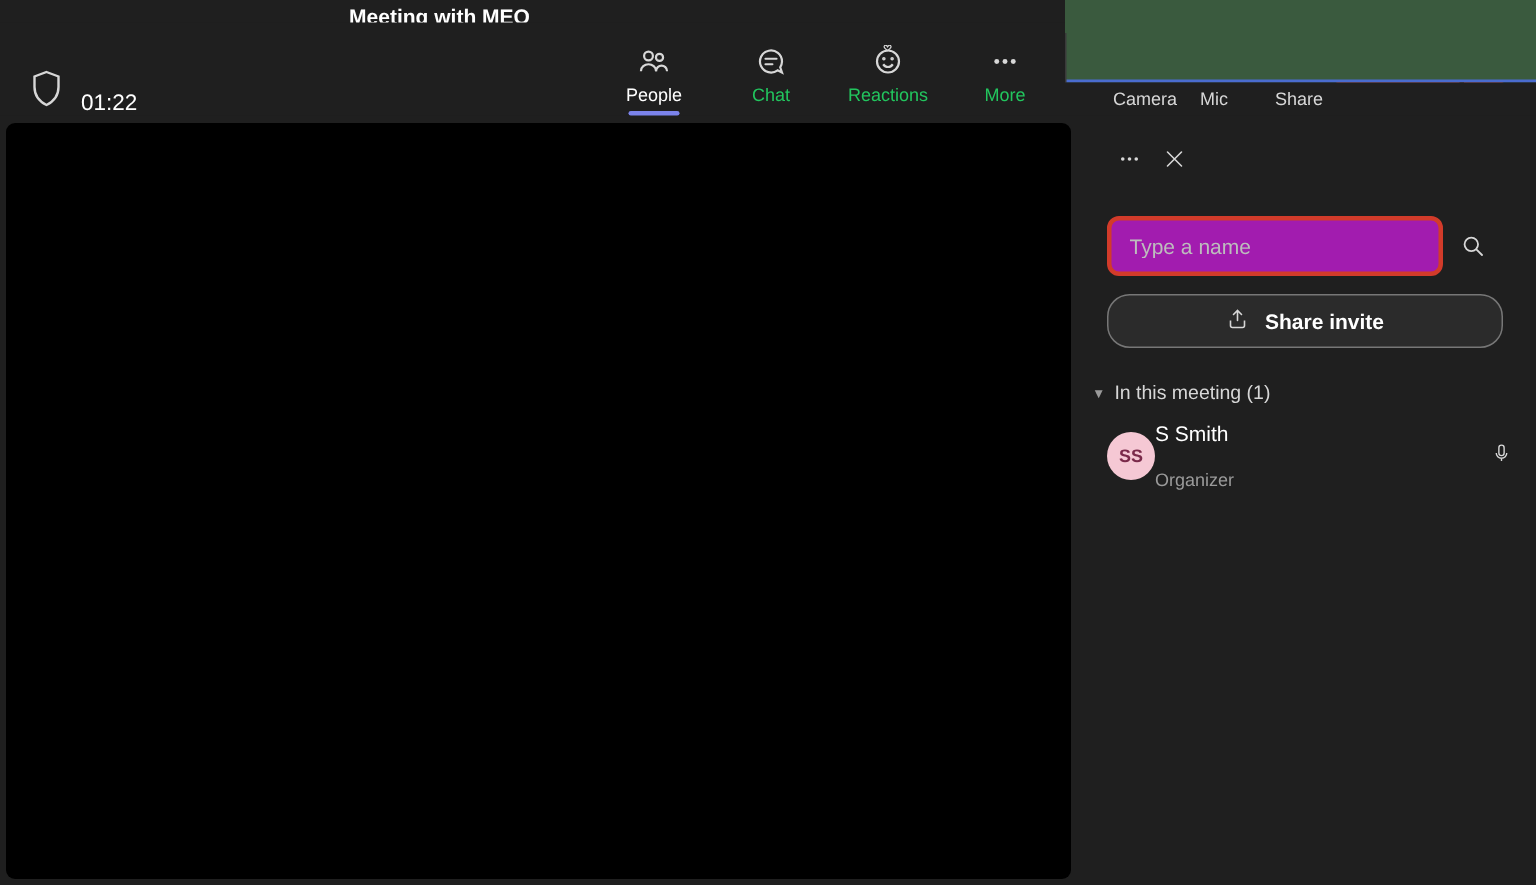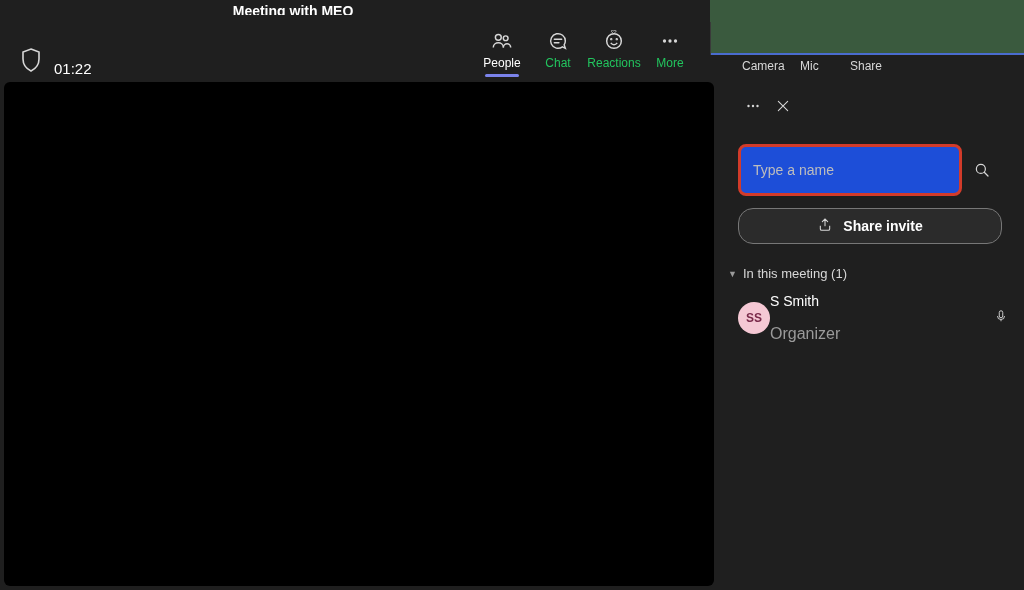--- a/index.html
+++ b/index.html
@@ -12,21 +12,21 @@
                  background:#3a5a3e; border-bottom:2px solid #4a6ccf; }
   .pink-bar    { position:absolute; right:20px; top:55px; width:115px; height:6px;
                  background:#d86079; border-top-left-radius:3px; border-top-right-radius:3px; }
   .pink-bar .sep { position:absolute; right:28px; top:0; width:3px; height:6px; background:#2b2b2b; }
 
   
   .toolbar     { position:absolute; left:0; top:15px; width:710px; height:62px;
                  display:flex; align-items:flex-end; background:#1f1f1f; }
   .shield      { margin-left:20px; }
   .timer       { margin-left:12px; font-size:15px; color:#fff; }
-  .tb-items    { margin-left:auto; margin-right:12px; display:flex; }
+  .tb-items    { margin-left:auto; margin-right:12px; display:flex; gap:22px; }
   .tb-item     { width:56px; display:flex; flex-direction:column; align-items:center;
                  font-size:12px; color:#22c55e; cursor:pointer; }
   .tb-item .ic { width:22px; height:22px; margin-bottom:4px; display:flex;
                  align-items:center; justify-content:center; }
   .tb-item.active { color:#fff; }
   .tb-item.active::after { content:""; margin-top:4px; width:34px; height:3px;
                            background:#7b83eb; border-radius:2px; }
   .vdiv        { position:absolute; left:710px; top:22px; width:1px; height:48px;
                  background:#3a3a3a; }
 
@@ -44,43 +44,43 @@
 
   
   .panel       { position:absolute; left:720px; top:82px; width:300px; height:504px;
                  background:#1f1f1f; }
   .panel-hdr   { height:48px; display:flex; align-items:center; padding:0 8px 0 18px; }
   .panel-title { font-size:17px; font-weight:700; color:#fff; flex:1; }
   .hdr-btn     { width:30px; height:30px; display:flex; align-items:center;
                  justify-content:center; color:#d7d7d7; cursor:pointer; font-size:17px; }
 
   .search-row  { margin:14px 18px 0 18px; display:flex; align-items:center; }
-  .search-box  { flex:1; height:52px; border:3px solid #d23b2a; border-radius:8px;
-                 background:#1d4ed8; display:flex; align-items:center; padding:0 12px; }
+  .search-box  { flex:1; height:40px; border:3px solid #d23b2a; border-radius:8px;
+                 background:#a21caf; display:flex; align-items:center; padding:0 12px; }
   .search-box input { flex:1; border:none; outline:none; background:transparent;
                       color:#c8c8c8; font-size:14px; }
   .search-box input::placeholder { color:#bdbdbd; }
   .search-ic   { width:40px; height:40px; display:flex; align-items:center;
                  justify-content:center; color:#d7d7d7; cursor:pointer; }
 
   .share-inv   { margin:12px 18px 0 18px; height:36px; border:1px solid #777;
                  border-radius:15px; display:flex; align-items:center; justify-content:center;
                  gap:10px; color:#fff; font-size:14px; font-weight:600; cursor:pointer;
                  background:#2b2b2b; }
 
   .section-row { margin:22px 8px 0 8px; display:flex; align-items:center; gap:6px;
                  font-size:13px; color:#d7d7d7; }
   .caret       { font-size:9px; color:#9a9a9a; }
 
   .p-row       { margin:12px 12px 0 18px; display:flex; align-items:center; }
   .avatar      { width:32px; height:32px; border-radius:50%; background:#f5c8d4;
                  color:#7a2a4a; font-size:12px; font-weight:600; display:flex;
                  align-items:center; justify-content:center; }
   .p-info .nm  { font-size:14px; color:#fff; }
-  .p-info .rl  { font-size:16px; color:#9a9a9a;margin-top:16px; }
+  .p-info .rl  { font-size:12px; color:#9a9a9a;margin-top:16px; }
   .mic-ind     { margin-left:auto; color:#fff; }
 
   svg { stroke:#d7d7d7; fill:none; stroke-width:1.6; }
 </style>
 </head>
 <body>
 
 <div class="title-row">Meeting with MEO</div>
 
 <div class="top-green"></div>

